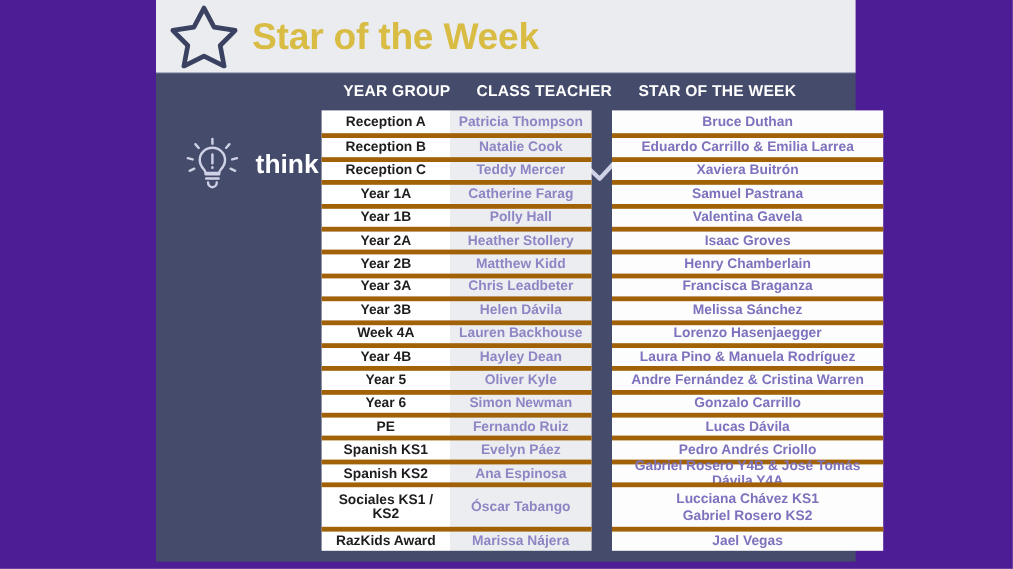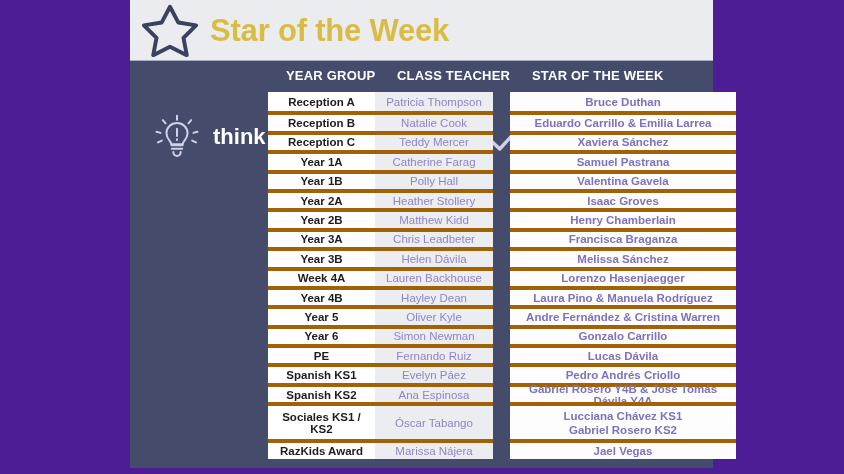--- a/index.html
+++ b/index.html
@@ -65,21 +65,21 @@
     display:flex;align-items:center;justify-content:center;
     text-align:center;box-sizing:border-box;
     border-top:4px solid #a16207;
     padding:0 4px;
   }
   .col-year .cell:first-child,
   .col-teacher .cell:first-child,
   .col-star .cell:first-child{border-top:none;}
 
   .col-year .cell{color:#1d1d1f;font-size:11.5px;font-weight:bold;}
-  .col-teacher .cell{color:#8d86c4;font-size:11.5px;font-weight:normal;}
+  .col-teacher .cell{color:#8d86c4;font-size:11.5px;font-weight:bold;}
   .col-star .cell{color:#7d72bd;font-size:11.5px;font-weight:bold;}
 
   .h-sm{height:19.4px;}
   .h-lg{height:37px;}
   .cell-2l{flex-direction:column;line-height:1.22;}
 
   
   .headers{position:absolute;left:268px;top:68px;width:576px;height:22px;}
   .hdr{
     position:absolute;top:0;
@@ -194,21 +194,21 @@
         <div class="cell h-sm">Simon Newman</div>
         <div class="cell h-sm">Fernando Ruiz</div>
         <div class="cell h-sm">Evelyn Páez</div>
         <div class="cell h-sm">Ana Espinosa</div>
         <div class="cell h-lg">Óscar Tabango</div>
         <div class="cell h-sm">Marissa Nájera</div>
       </div>
     <div class="col col-star" id="col-star">
         <div class="cell h-sm">Bruce Duthan</div>
         <div class="cell h-sm">Eduardo Carrillo &amp; Emilia Larrea</div>
-        <div class="cell h-sm">Xaviera Sánchez</div>
+        <div class="cell h-sm">Xaviera Buitrón</div>
         <div class="cell h-sm">Samuel Pastrana</div>
         <div class="cell h-sm">Valentina Gavela</div>
         <div class="cell h-sm">Isaac Groves</div>
         <div class="cell h-sm">Henry Chamberlain</div>
         <div class="cell h-sm">Francisca Braganza</div>
         <div class="cell h-sm">Melissa Sánchez</div>
         <div class="cell h-sm">Lorenzo Hasenjaegger</div>
         <div class="cell h-sm">Laura Pino &amp; Manuela Rodríguez</div>
         <div class="cell h-sm">Andre Fernández &amp; Cristina Warren</div>
         <div class="cell h-sm">Gonzalo Carrillo</div>

